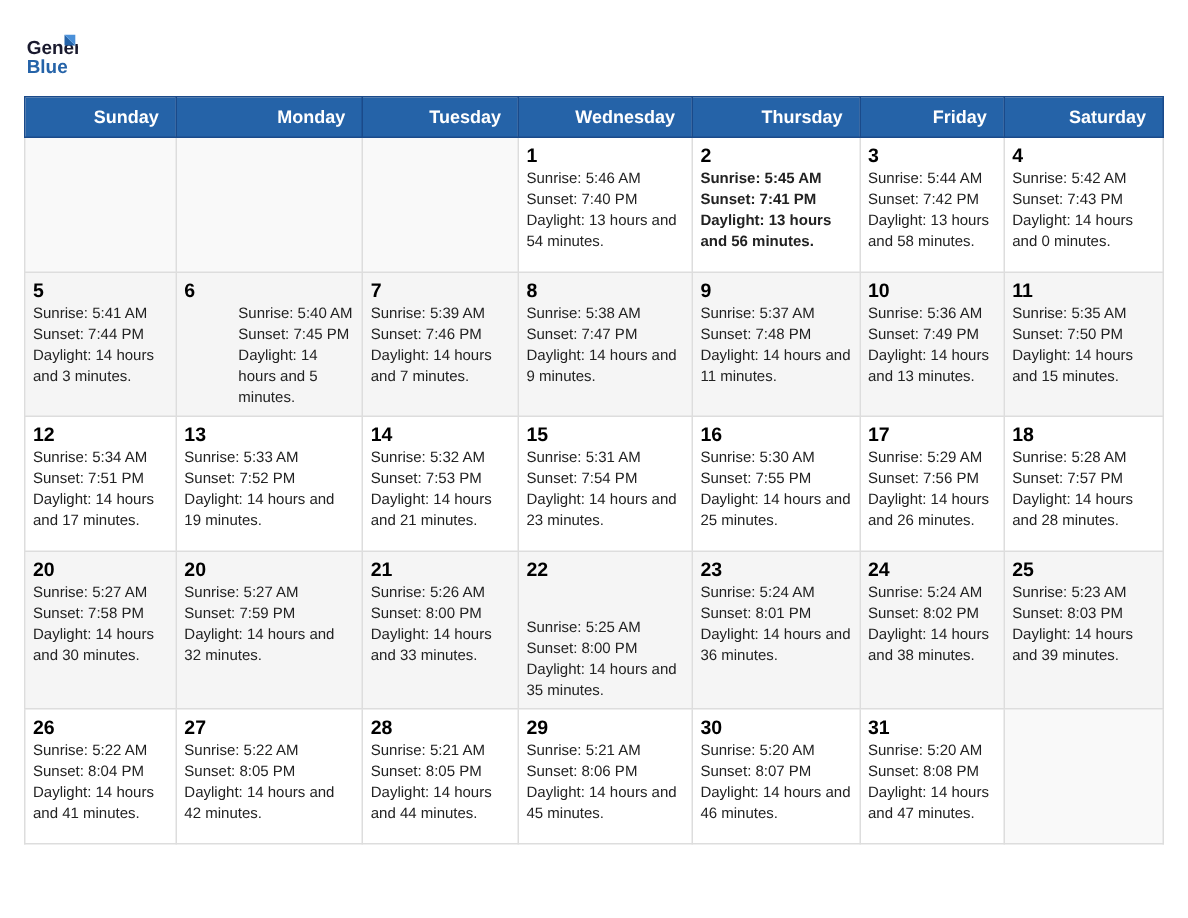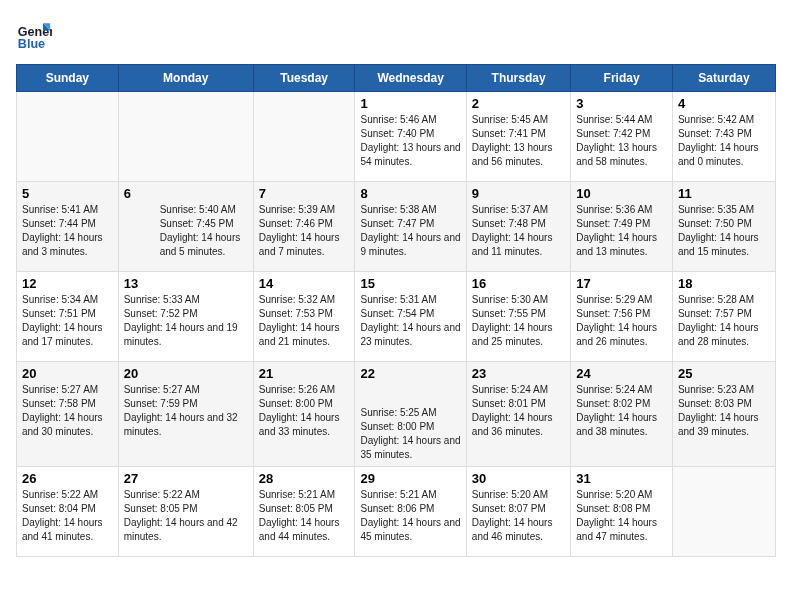--- a/index.html
+++ b/index.html
@@ -41,22 +41,22 @@
     table {
       width: 100%;
       border-collapse: collapse;
       font-size: 11px;
     }
     thead tr {
       background: #2563a8;
       color: #fff;
     }
     thead th {
-      padding: 6px 0;
-      text-align: center;
+      padding: 6px 11px;
+      text-align: right;
       font-weight: bold;
       font-size: 12px;
       border: 1px solid #1a4a8a;
     }
     tbody tr {
       vertical-align: top;
     }
     tbody tr:nth-child(odd) {
       background: #fff;
     }
@@ -124,21 +124,21 @@
         <td class="empty"></td>
         <td class="empty"></td>
         <td>
           <div class="day-num">1</div>
           <div class="day-info" style="white-space: pre-line;">Sunrise: 5:46 AM
 Sunset: 7:40 PM
 Daylight: 13 hours and 54 minutes.</div>
         </td>
         <td>
           <div class="day-num">2</div>
-          <div class="day-info" style="white-space: pre-line;">Sunrise: 5:45 AM
+          <div class="day-info" style="white-space: pre-line; font-weight: bold;">Sunrise: 5:45 AM
 Sunset: 7:41 PM
 Daylight: 13 hours and 56 minutes.</div>
         </td>
         <td>
           <div class="day-num">3</div>
           <div class="day-info" style="white-space: pre-line;">Sunrise: 5:44 AM
 Sunset: 7:42 PM
 Daylight: 13 hours and 58 minutes.</div>
         </td>
         <td>

